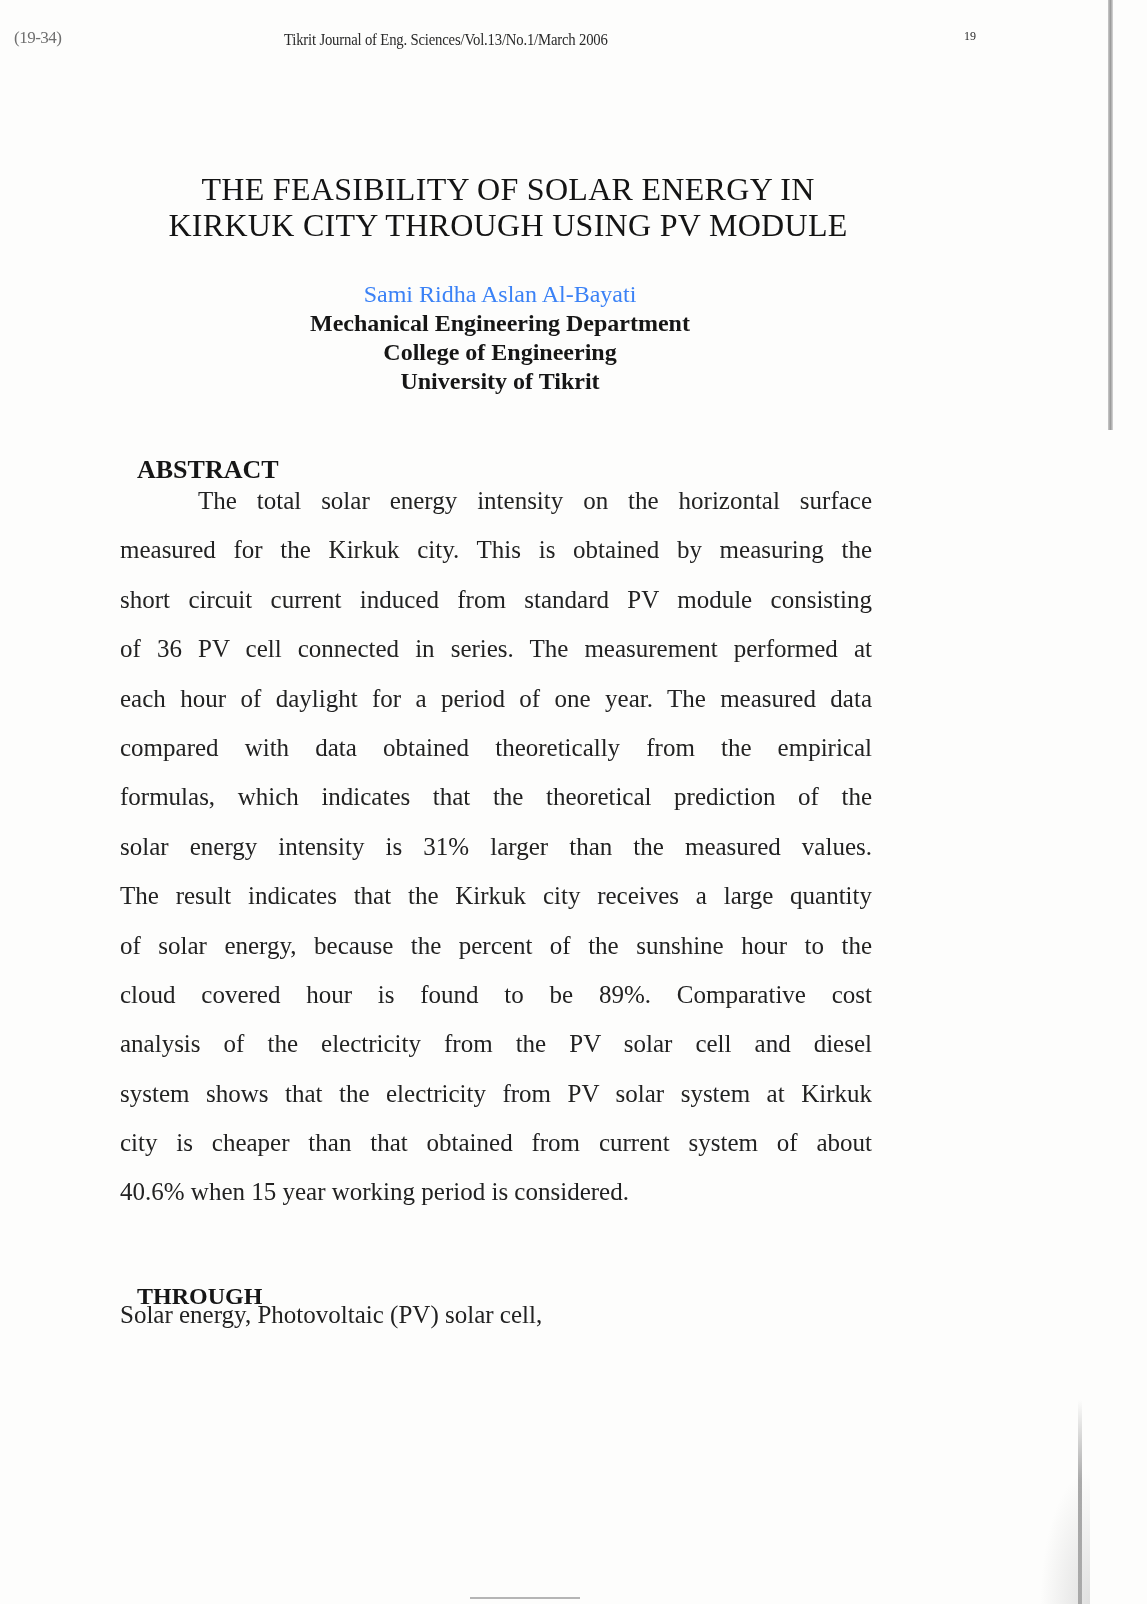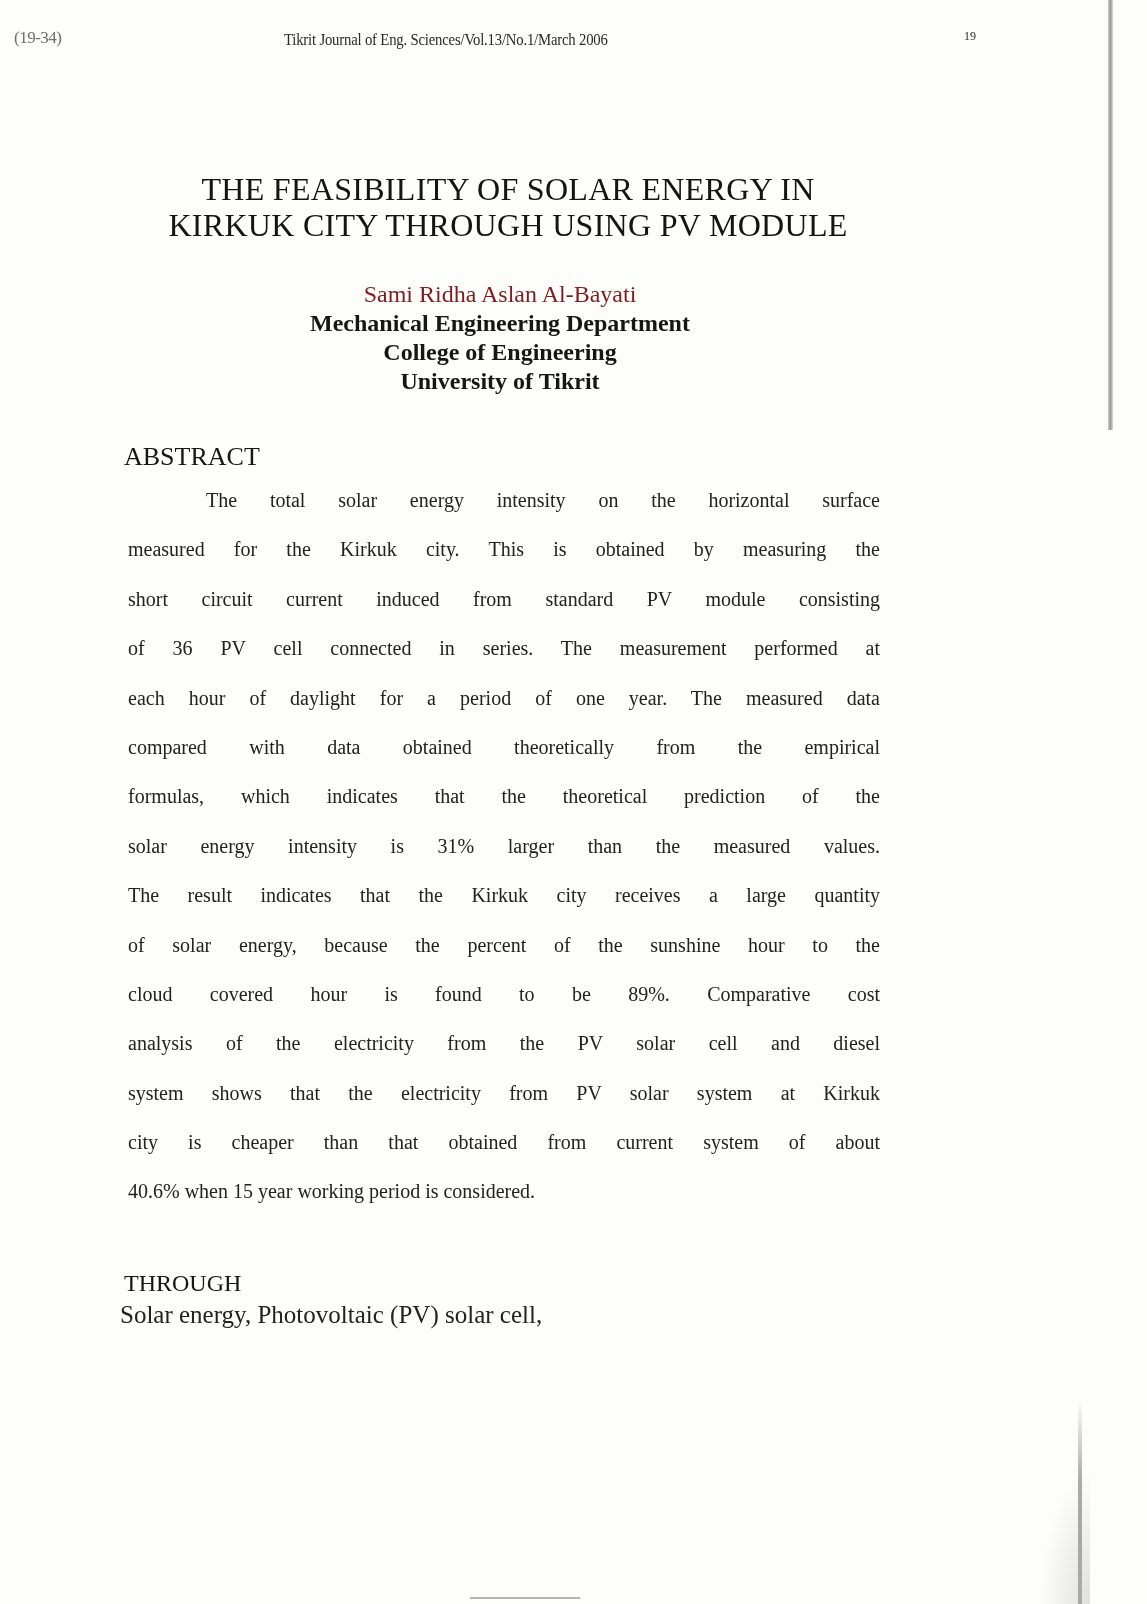--- a/index.html
+++ b/index.html
@@ -112,40 +112,40 @@
       width: 1000px;
       text-align: center;
       font-weight: bold;
       font-size: 24px;
       line-height: 29px;
       color: #161616;
     }
     .authors .a-line { display: block; }
     .authors .author-name {
       font-weight: normal;
-      color: #7f1d1d;
+      color: #3b82f6;
     }
 
     .section-head {
       position: absolute;
       left: 120px;
       font-size: 26px;
       color: #161616;
-      margin: 4px;
-      font-weight: normal;
+      margin: 17px;
+      font-weight: bold;
     }
     .abstract-head { top: 438px; }
     .keywords-head { top: 1266px; font-size: 24px; }
 
     .abstract-body {
       position: absolute;
-      left: 128px;
+      left: 120px;
       top: 476px;
       width: 752px;
-      font-size: 20px;
+      font-size: 25px;
       line-height: 49.4px;
       color: #222;
       text-align: justify;
     }
     .abstract-body .ab-line {
       display: block;
       text-align: justify;
       text-align-last: justify;
       white-space: nowrap;
       height: 49.4px;

